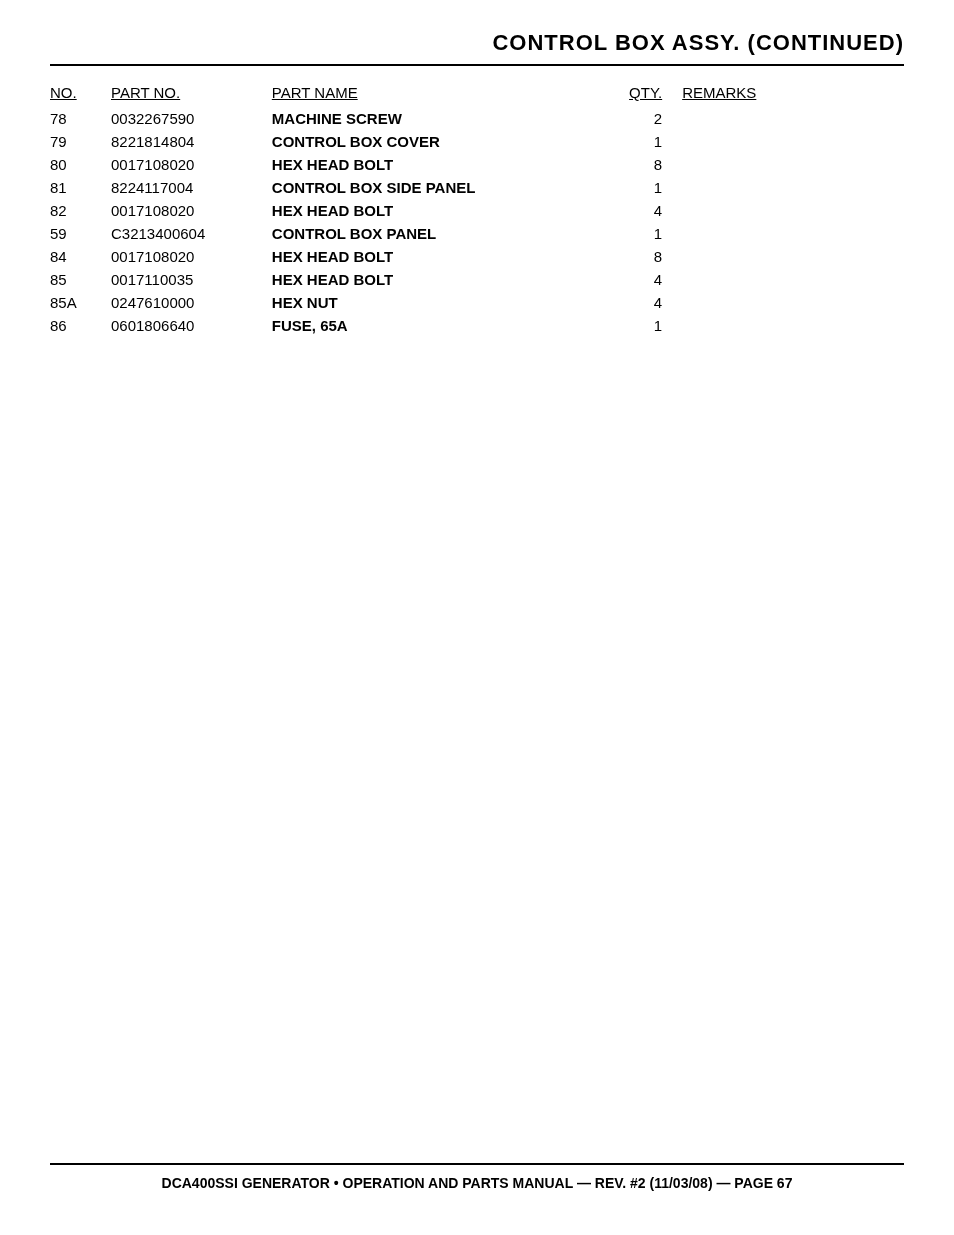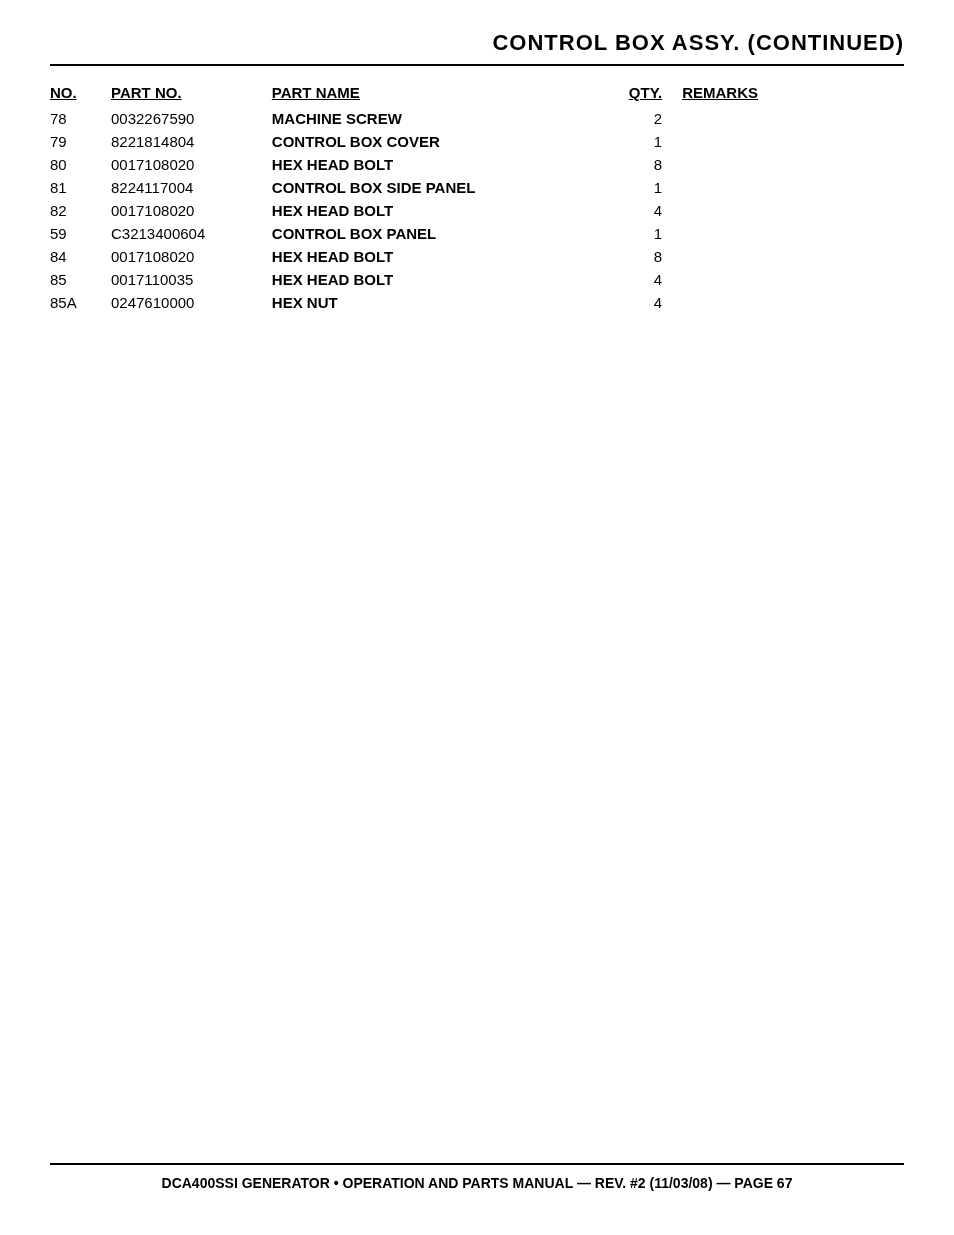--- a/index.html
+++ b/index.html
@@ -36,21 +36,21 @@
     }
 
     .parts-table {
       width: 100%;
       border-collapse: collapse;
       font-size: 15px;
     }
 
     .parts-table thead tr th {
       text-align: left;
-      font-weight: bold;
+      font-weight: normal;
       text-decoration: underline;
       padding: 2px 8px 6px 0;
       border-bottom: none;
       white-space: nowrap;
       margin-top: 8px;
     }
 
     .parts-table thead tr th.qty-col {
       text-align: right;
     }
@@ -175,18 +175,25 @@
           <td class="col-qty">4</td>
           <td class="col-remarks"></td>
         </tr>
         <tr>
           <td class="col-no">85A</td>
           <td class="col-partno">0247610000</td>
           <td class="col-partname">HEX NUT</td>
           <td class="col-qty">4</td>
           <td class="col-remarks"></td>
         </tr>
+        <tr>
+          <td class="col-no">86</td>
+          <td class="col-partno">0601806640</td>
+          <td class="col-partname">FUSE, 65A</td>
+          <td class="col-qty">1</td>
+          <td class="col-remarks"></td>
+        </tr>
       </tbody>
   </table>
 
 </div>
 
 <div class="page-footer">DCA400SSI GENERATOR • OPERATION AND PARTS MANUAL — REV. #2 (11/03/08) — PAGE 67</div>
 
 </body></html>

